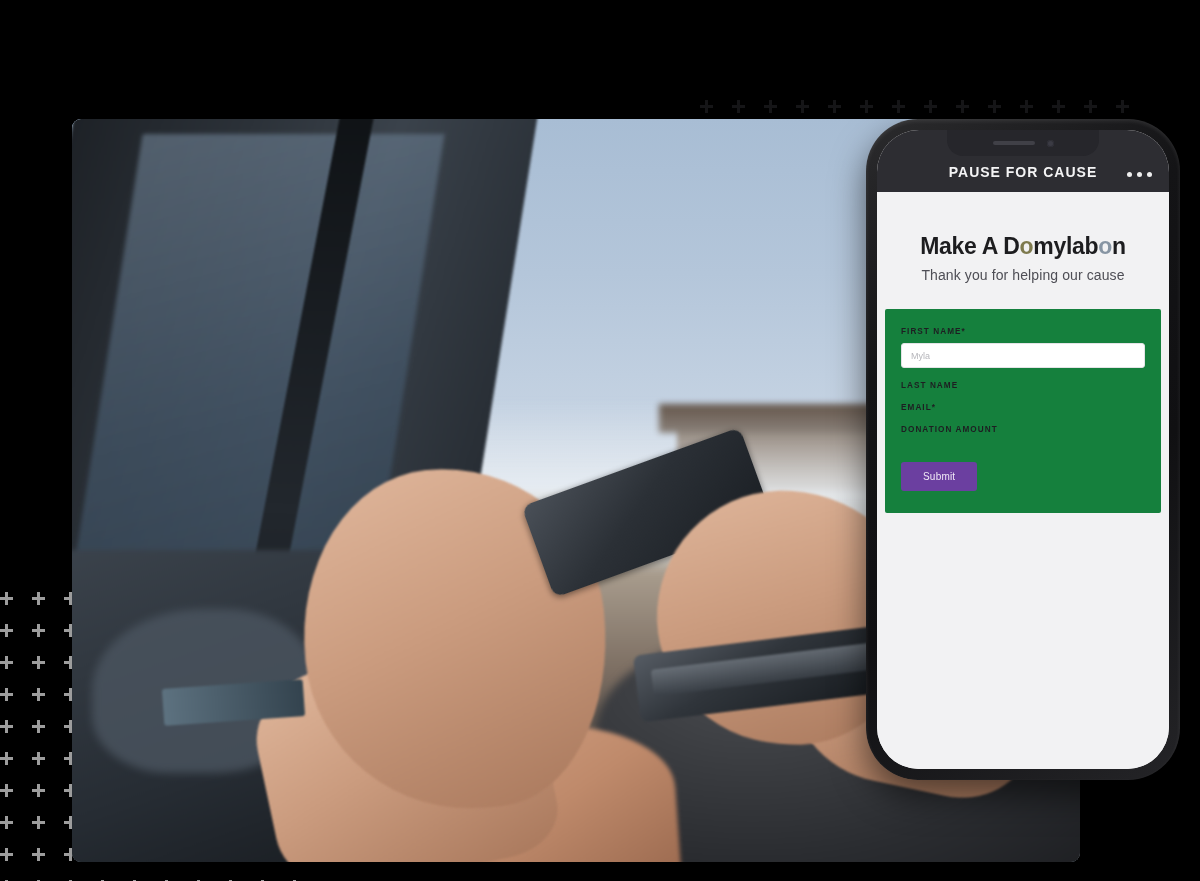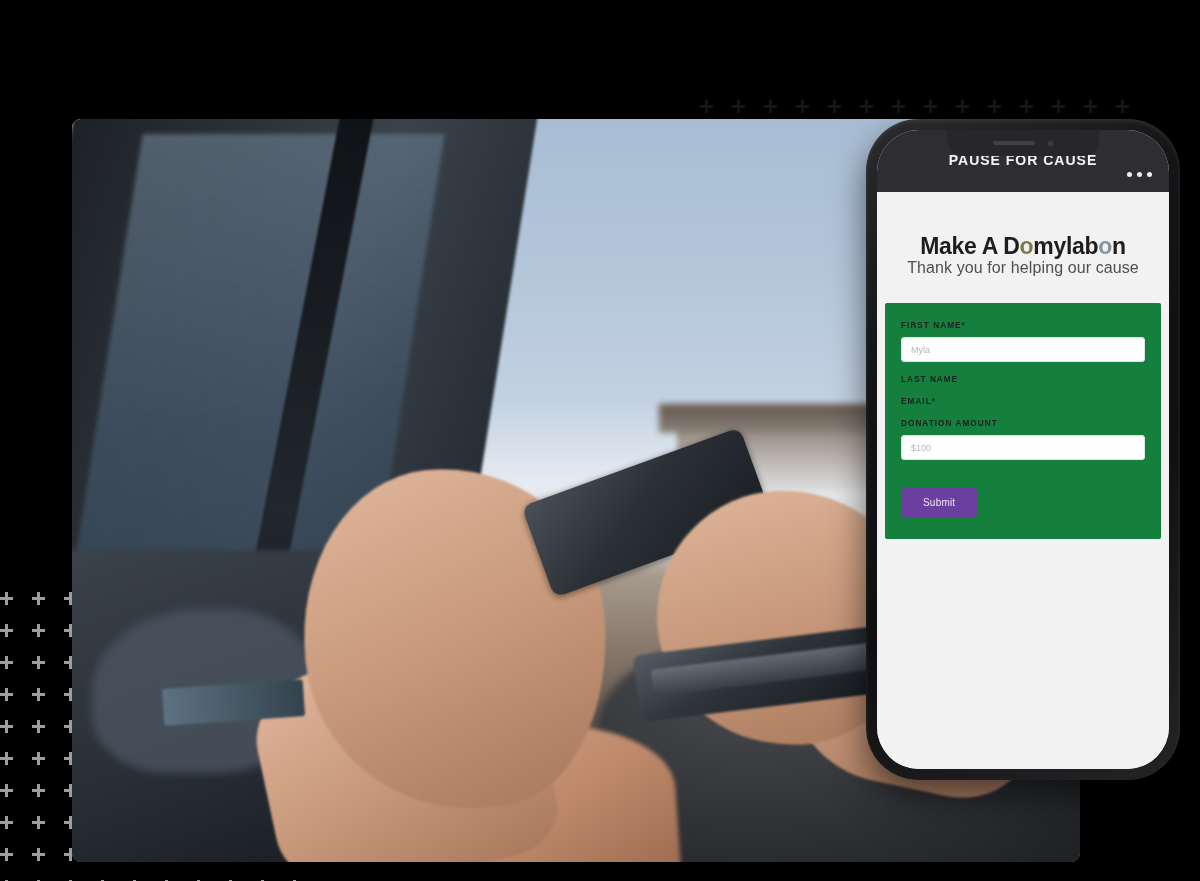--- a/index.html
+++ b/index.html
@@ -266,21 +266,21 @@
     box-shadow: 0 0 0 1px #2e2e35 inset;
   }
 
   .app-bar {
     position: relative;
     height: 62px;
     background: #2d2d32;
     display: flex;
     align-items: flex-end;
     justify-content: center;
-    padding: 0 14px 24px 14px;
+    padding: 0 14px 12px 14px;
     z-index: 3;
   }
   .app-title {
     color: #f4f4f5;
     font-size: 14px;
     font-weight: bold;
     letter-spacing: 1.0px;
     font-family: "Liberation Sans", sans-serif;
   }
   .app-menu {
@@ -312,21 +312,22 @@
   .hero-title {
     font-size: 23px;
     font-weight: bold;
     color: #1d1d1f;
     letter-spacing: -0.3px;
     line-height: 1.1;
   }
   .hero-title .dot-olive { color: #7e7a4e; }
   .hero-title .dot-blue  { color: #8795a3; }
   .hero-sub {
-    font-size: 16px;
+    margin-top: 8px;
+    font-size: 14px;
     color: #4e4e55;
     letter-spacing: .1px;
   }
 
   .form-card {
     background: #15803d;
     margin: 0 8px;
     padding: 18px 16px 22px 16px;
     border-radius: 2px;
   }
@@ -555,21 +556,20 @@
             <div class="field-label">LAST NAME</div>
           </div>
 
           <div class="field">
             <div class="field-label">EMAIL*</div>
           </div>
 
 
           <div class="field">
             <div class="field-label">DONATION AMOUNT</div>
-            <input class="field-input" type="text" placeholder="$100" style="">
           </div>
 
           <button class="submit-btn">Submit</button>
         </div>
       </div>
     </div>
   </div>
 
 </div>
 

